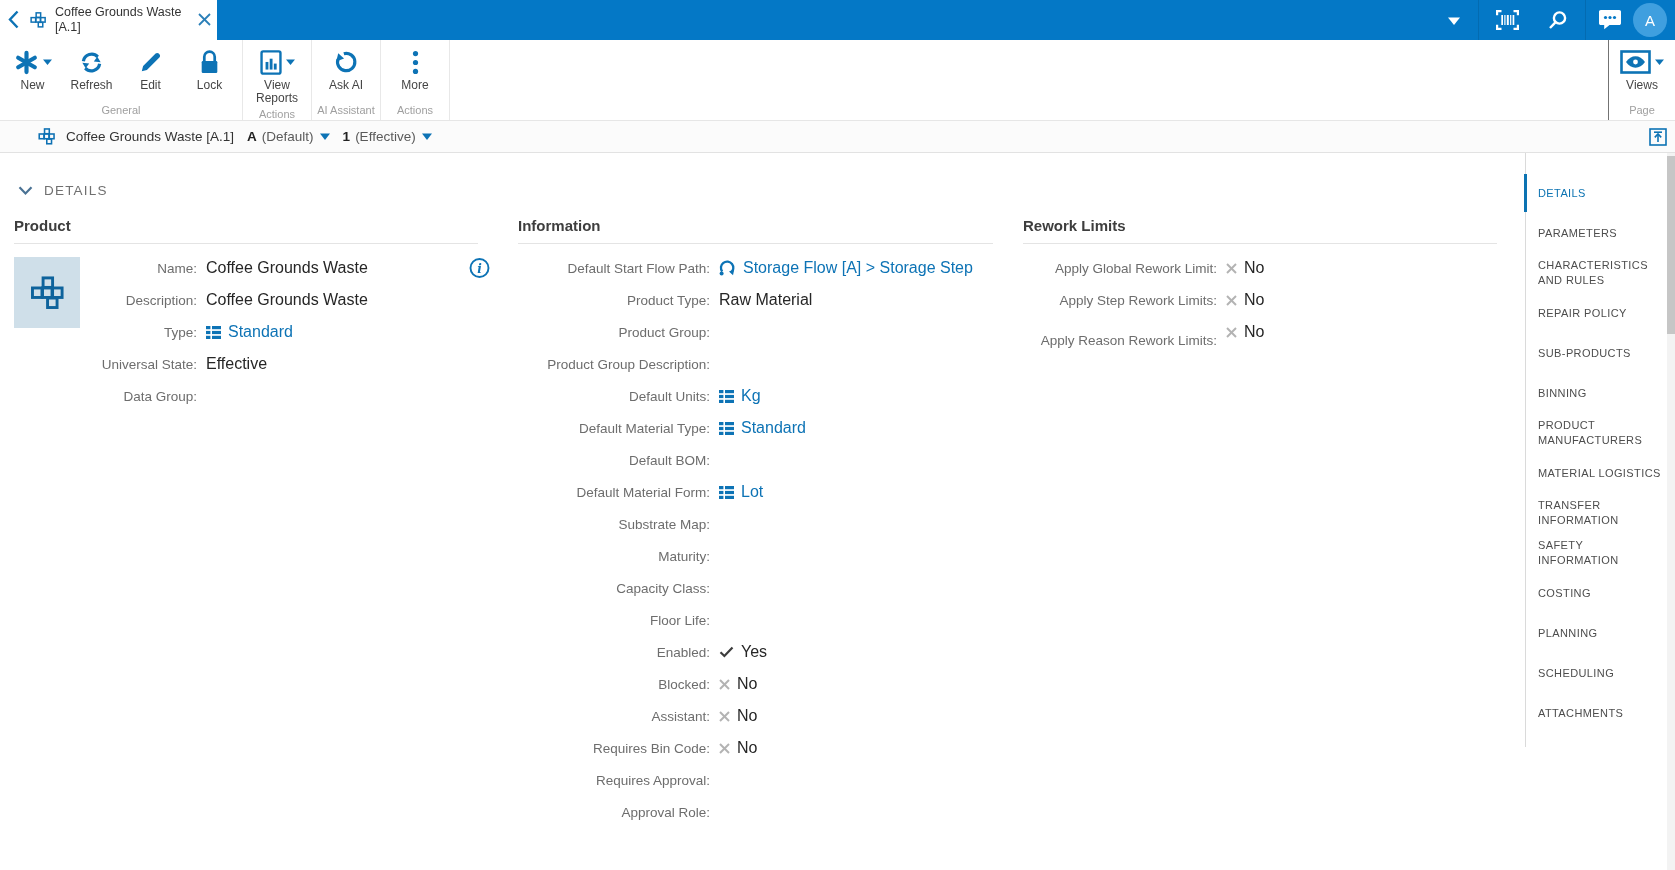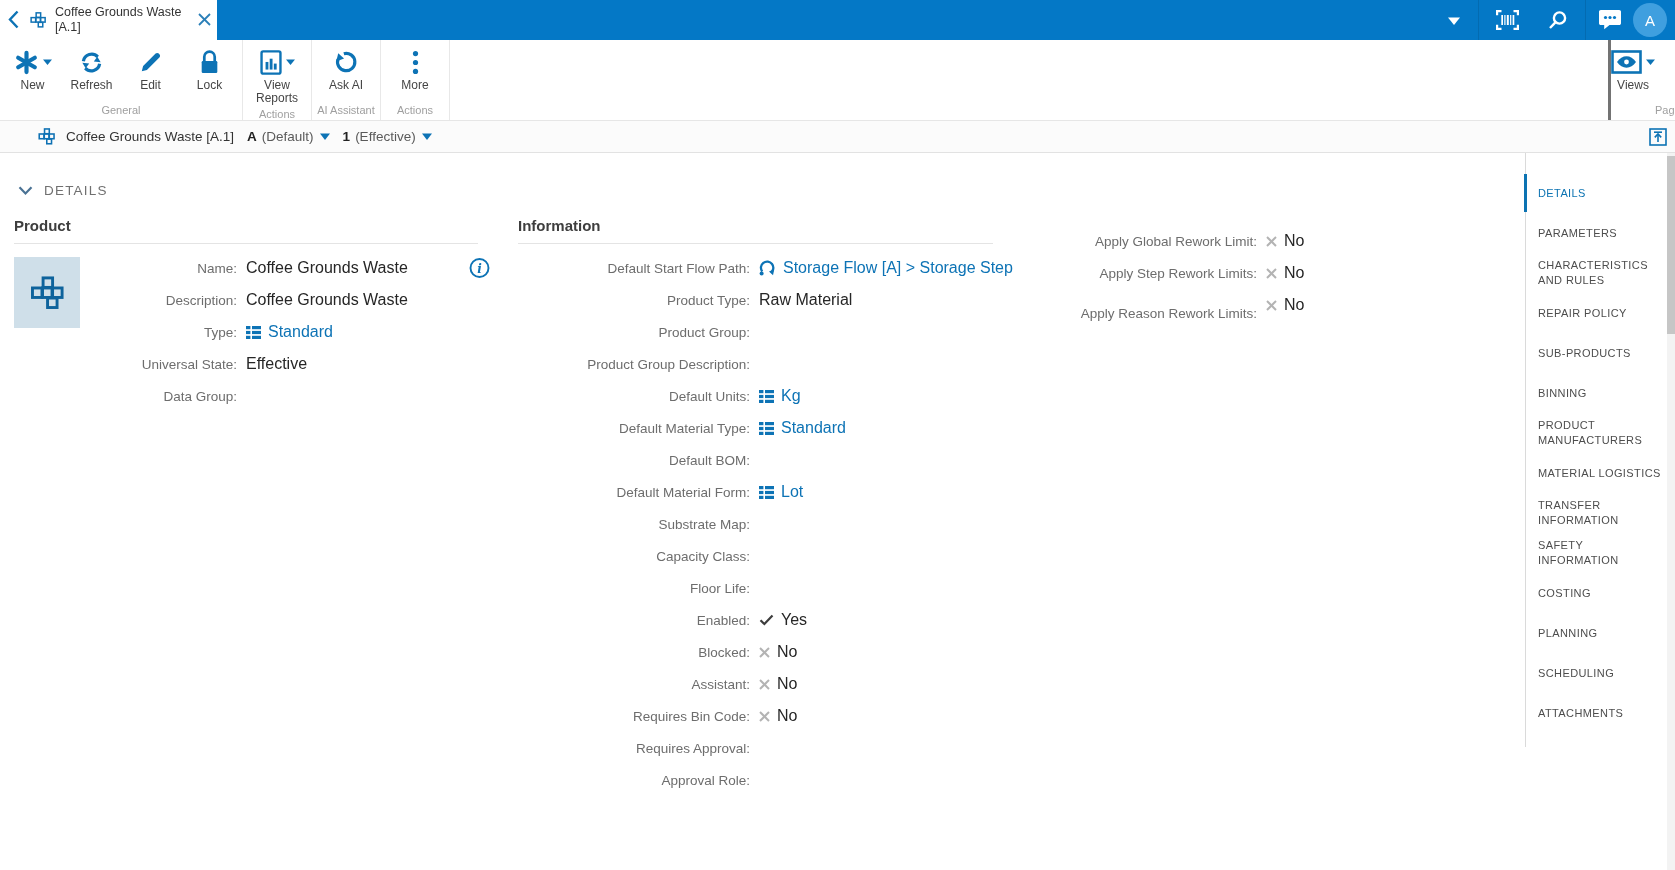--- a/index.html
+++ b/index.html
@@ -26,41 +26,41 @@
   .ribbon{position:absolute;top:40px;left:0;width:100%;height:81px;background:#fff;border-bottom:1px solid #e6e6e6;box-sizing:border-box;}
   #ribbon-groups{display:flex;height:100%;}
   .rgroup{display:flex;flex-direction:column;border-right:1px solid #e8e8e8;padding:0 3px;box-sizing:border-box;}
   .rbtns{display:flex;flex:1;}
   .rbtn{width:59px;display:flex;flex-direction:column;align-items:center;padding-top:9px;cursor:pointer;box-sizing:border-box;}
   .rbtn.wide{width:62px;}
   .ic-row{height:26px;display:flex;align-items:center;}
   .rlbl{font-size:12px;color:#454545;line-height:13px;text-align:center;margin-top:4px;}
   .rcap{font-size:11px;color:#9f9f9f;text-align:center;padding:3px 0 4px;margin-top:auto;}
   .caret{display:inline-flex;margin-left:4px;}
-  .views-group{position:absolute;right:0;top:0;height:100%;width:67px;border-left:3px solid #737373;display:flex;flex-direction:row;box-sizing:border-box;}
+  .views-group{position:absolute;right:0;top:0;height:100%;width:67px;border-left:1px solid #737373;display:flex;flex-direction:column;box-sizing:border-box;}
   .views-group .rbtn{width:100%;}
 
   
   .crumb{position:absolute;top:121px;left:0;width:100%;height:32px;background:#fbfbfb;border-bottom:1px solid #e2e2e2;box-sizing:border-box;display:flex;align-items:center;padding-left:37px;}
   .c-glyph{display:inline-flex;margin-right:10px;}
   .c-title{font-size:13.5px;color:#333;}
   .c-bold{font-size:13.5px;font-weight:700;color:#222;margin-left:13px;}
   .c-gray{font-size:13.5px;color:#5a5a5a;margin-left:5px;}
   .c-caret{display:inline-flex;margin-left:6px;cursor:pointer;}
   .popout{position:absolute;left:1649px;top:7px;display:inline-flex;cursor:pointer;}
 
   
   .content{position:absolute;top:153px;left:0;width:100%;height:717px;background:#fff;}
   .details-header{position:absolute;left:18px;top:30px;display:flex;align-items:center;gap:11px;cursor:pointer;}
   .dh-text{font-size:13.5px;color:#707070;letter-spacing:1.2px;}
   .col{position:absolute;top:64px;}
   .col-title{font-size:15px;font-weight:700;color:#3e3e3e;padding-bottom:9px;border-bottom:1px solid #e4e4e4;}
   .rows{padding-top:8px;}
   .frow{height:32px;display:flex;align-items:center;position:relative;}
-  .flbl{flex:none;text-align:right;font-size:13.5px;color:#6d6d6d;white-space:nowrap;padding-left:40px;}
+  .flbl{flex:none;text-align:right;font-size:13.5px;color:#6d6d6d;white-space:nowrap;}
   .fval{margin-left:9px;display:flex;align-items:center;gap:7px;font-size:16px;color:#262626;white-space:nowrap;}
   .link{color:#0d73b5;text-decoration:none;cursor:pointer;}
   .info{position:absolute;right:-12px;top:50%;transform:translateY(-50%);display:inline-flex;cursor:pointer;}
   .prod-img{position:absolute;left:0;top:40px;width:66px;height:71px;background:#cfdfe9;display:flex;align-items:center;justify-content:center;}
   .ic{display:inline-flex;align-items:center;}
 
   
   .nav{position:absolute;left:1525px;top:0;width:143px;height:594px;border-left:1px solid #dadada;padding-top:20px;box-sizing:border-box;}
   .nav-item{position:relative;min-height:40px;display:flex;flex-direction:column;justify-content:center;padding-left:12px;font-size:11px;letter-spacing:.4px;color:#4d4d4d;cursor:pointer;box-sizing:border-box;}
   .nav-line{line-height:15px;white-space:nowrap;}
@@ -464,20 +464,24 @@
                   </svg>
                 </span>
                 <a class="link">Lot</a>
               </div>
             </div>
             <div class="frow">
               <div class="flbl" style="width: 192px;">Substrate Map:</div>
               <div class="fval"></div>
             </div>
             <div class="frow">
+              <div class="flbl" style="width: 192px;">Maturity:</div>
+              <div class="fval"></div>
+            </div>
+            <div class="frow">
               <div class="flbl" style="width: 192px;">Capacity Class:</div>
               <div class="fval"></div>
             </div>
             <div class="frow">
               <div class="flbl" style="width: 192px;">Floor Life:</div>
               <div class="fval"></div>
             </div>
             <div class="frow">
               <div class="flbl" style="width: 192px;">Enabled:</div>
               <div class="fval">
@@ -529,20 +533,21 @@
               <div class="flbl" style="width: 192px;">Requires Approval:</div>
               <div class="fval"></div>
             </div>
             <div class="frow">
               <div class="flbl" style="width: 192px;">Approval Role:</div>
               <div class="fval"></div>
             </div>
           </div>
         </div>
         <div class="col" style="left: 1023px; width: 474px;">
+          <div class="col-title">Rework Limits</div>
           <div class="rows">
             <div class="frow">
               <div class="flbl" style="width: 194px;">Apply Global Rework Limit:</div>
               <div class="fval">
                 <span class="ic">
                   <svg width="11" height="11" viewBox="0 0 11 11" stroke="#b3b3b3" stroke-width="2">
                     <line x1="1" y1="1" x2="10" y2="10"></line>
                     <line x1="10" y1="1" x2="1" y2="10"></line>
                   </svg>
                 </span>

